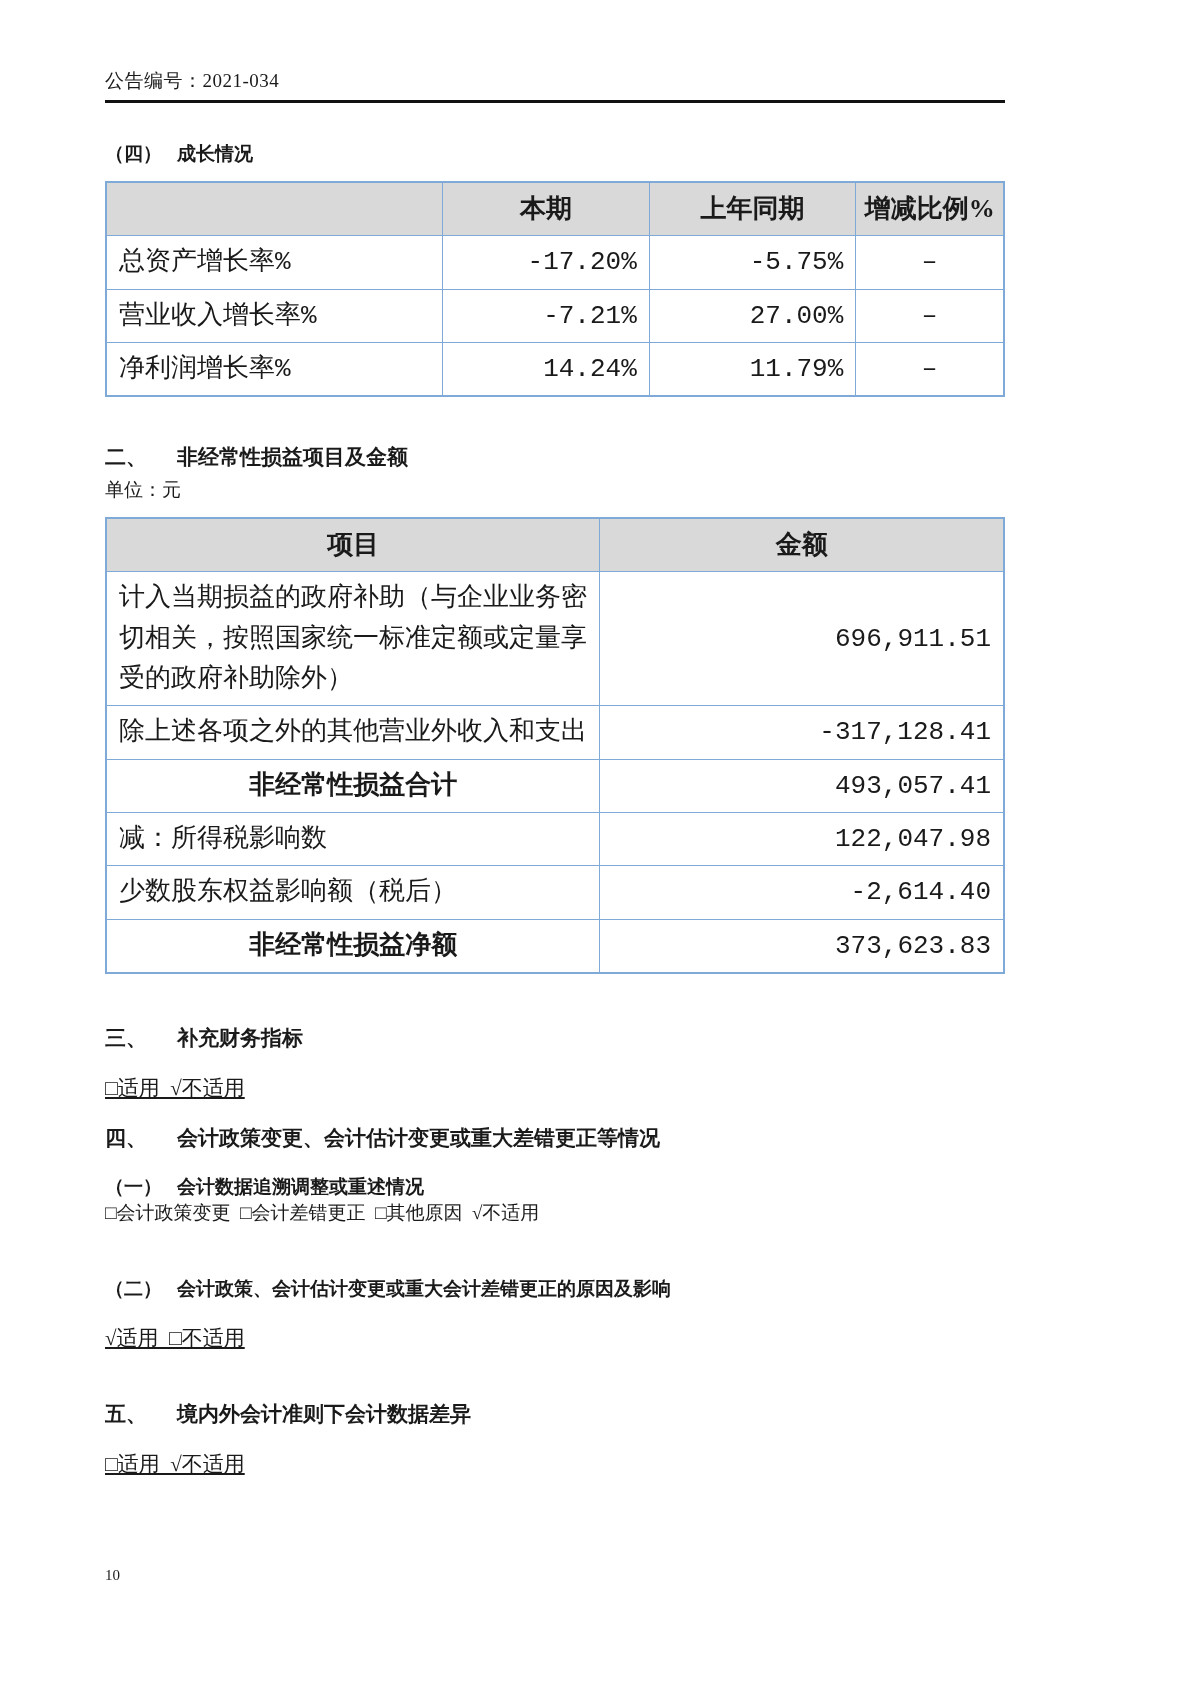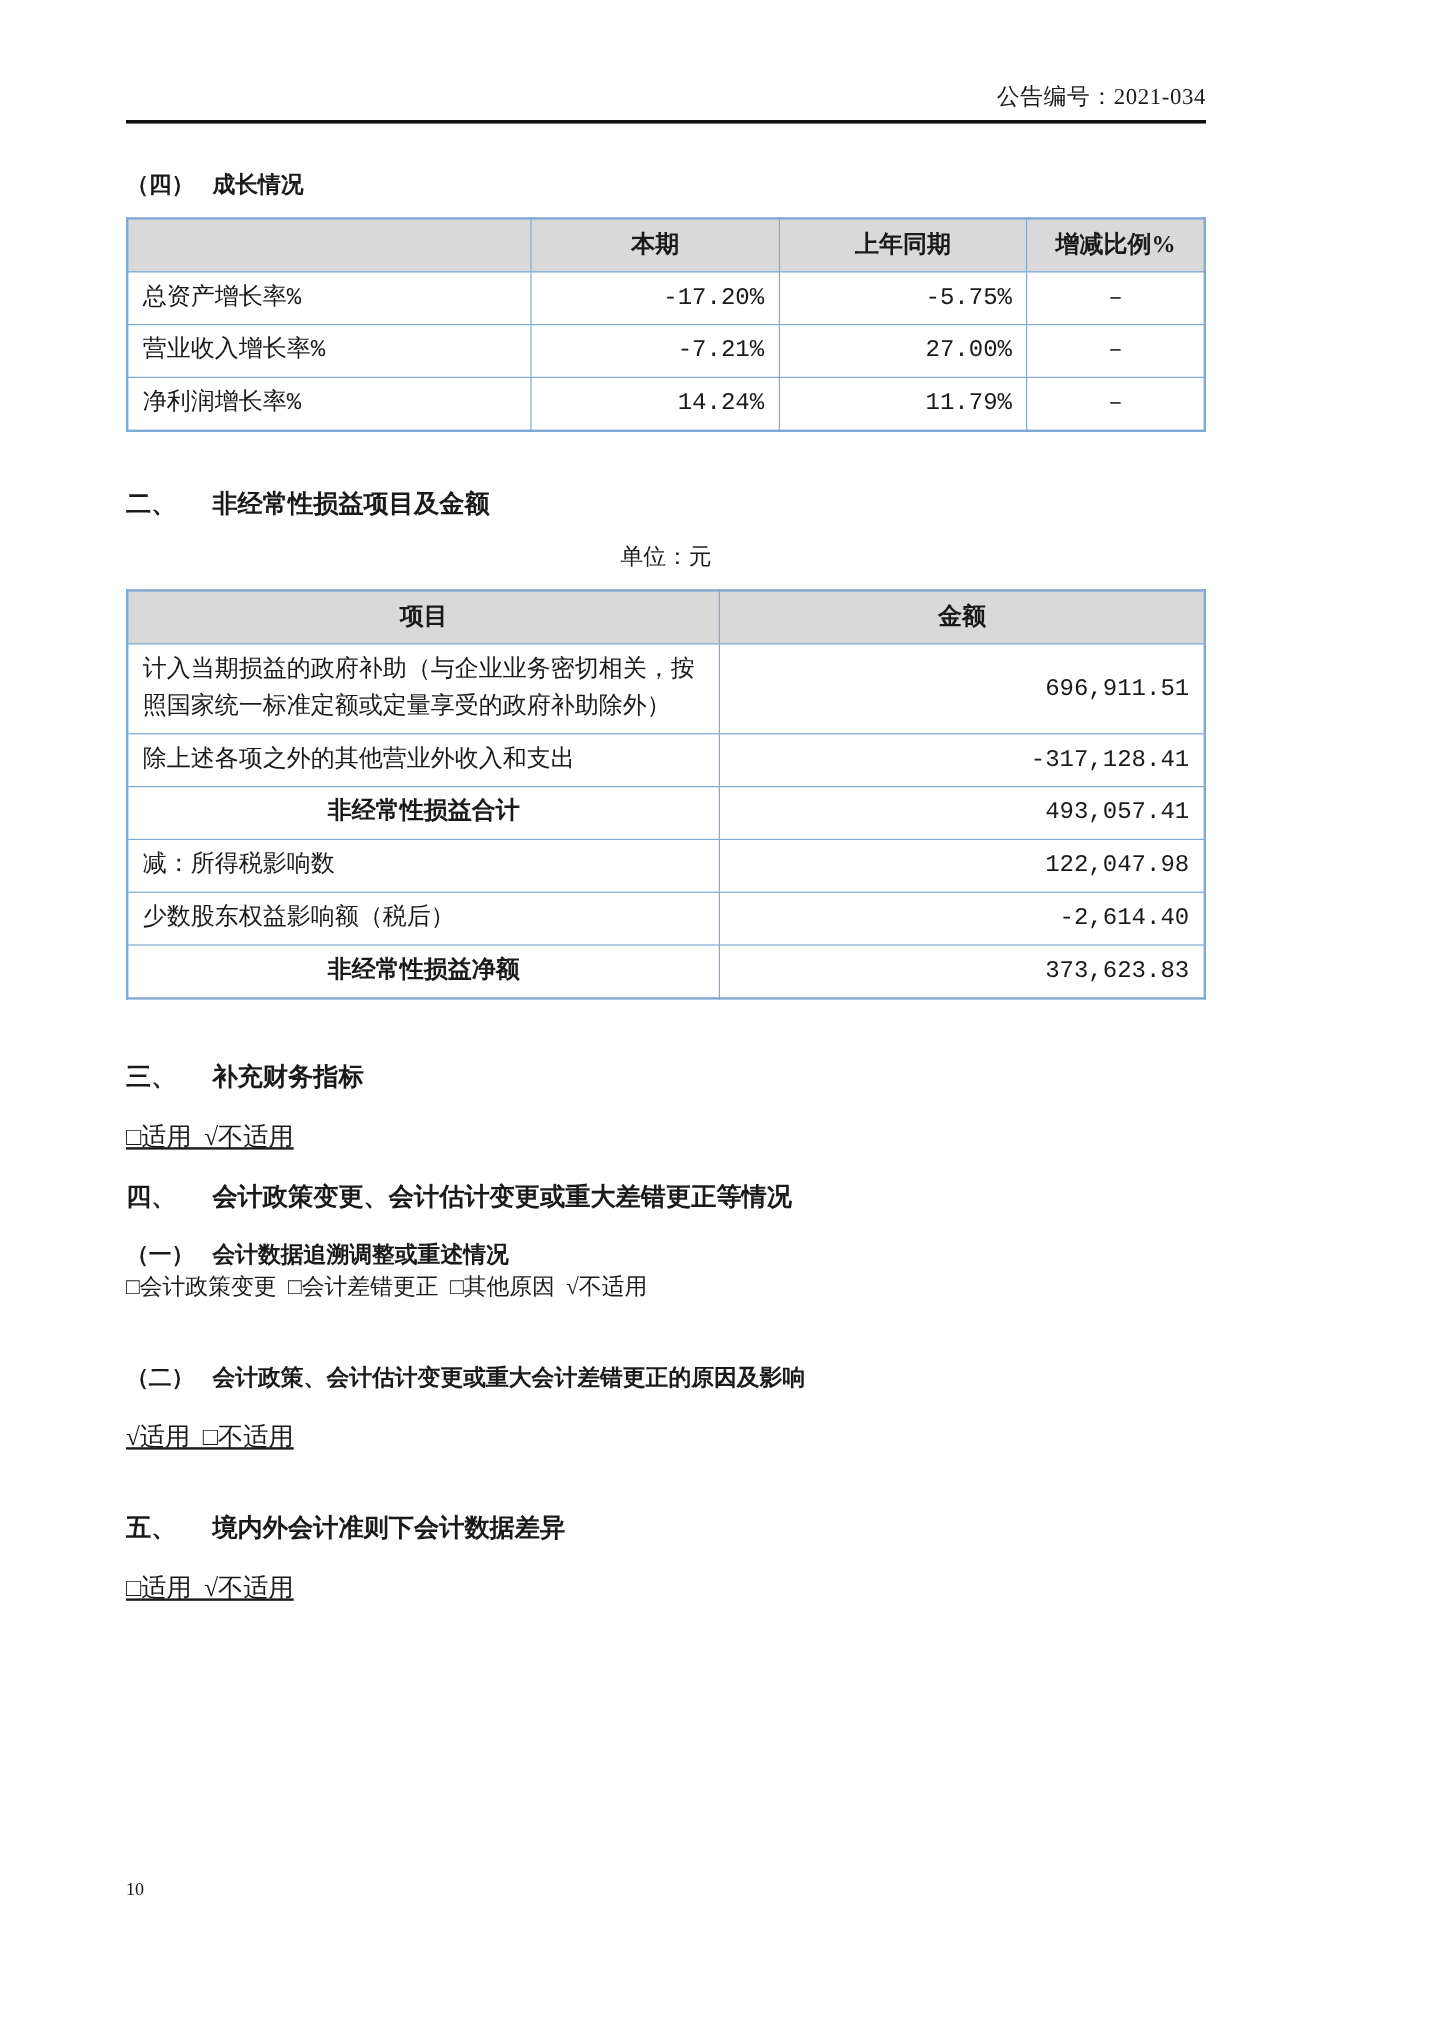--- a/index.html
+++ b/index.html
@@ -11,21 +11,21 @@
   }
   *{box-sizing:border-box;}
   html,body{margin:0;padding:0;}
   body{
     width:1200px;height:1696px;background:#ffffff;position:relative;
     font-family:"Liberation Serif","DejaVu Serif",serif;
     color:var(--text_color);
   }
   .content{position:absolute;left:105px;top:0;width:900px;}
 
-  .doc-no{padding-top:68px;text-align:right;font-size:19px;letter-spacing:.5px;}
+  .doc-no{padding-top:68px;text-align:left;font-size:19px;letter-spacing:.5px;}
   .rule{margin-top:6px;border-top:3px solid var(--rule_color);height:0;}
 
   .h-main,.h-sub{
     display:flex;align-items:baseline;
     font-family:"Liberation Sans","DejaVu Sans",sans-serif;
     font-weight:bold;
   }
   .h-main{font-size:21px;}
   .h-sub{font-size:19px;}
   .h-label{min-width:72px;flex:0 0 auto;}
@@ -40,36 +40,36 @@
 
   .apply-line{margin-top:22px;font-size:21px;white-space:pre-wrap;text-decoration:underline;}
   .options-line{font-size:19px;white-space:pre-wrap;}
 
   table.tbl{
     width:100%;border-collapse:collapse;margin-top:14px;
     border:2px solid var(--table_border);
   }
   table.tbl th,table.tbl td{
     border:1px solid var(--table_border);
-    font-size:20px;line-height:1.55;
+    font-size:26px;line-height:1.55;
   }
   table.tbl th{
     background:var(--header_bg);
     font-weight:bold;text-align:center;padding:6px 6px;
   }
   table.tbl td{padding:6px 12px;font-family:Liberation Mono, monospace;}
   td.item{text-align:left;}
   td.num{text-align:right;padding-right:14px;}
   td.center{text-align:center;}
   tr.total-row td.item{
     text-align:center;font-weight:bold;
     font-family:Liberation Mono, monospace;
   }
 
-  .unit-note{margin-top:17px;text-align:center;font-size:19px;}
+  .unit-note{margin-top:6px;text-align:left;font-size:19px;}
   .nonrec-tbl{margin-top:6px;}
 
   .policy-box{
     margin-top:10px;
     border:2px solid var(--box_border);
     padding:6px 16px 10px 16px;
     font-size:19px;line-height:2.3;text-align:justify;
   }
   .policy-box p{margin:0;text-indent:2em;}
 

